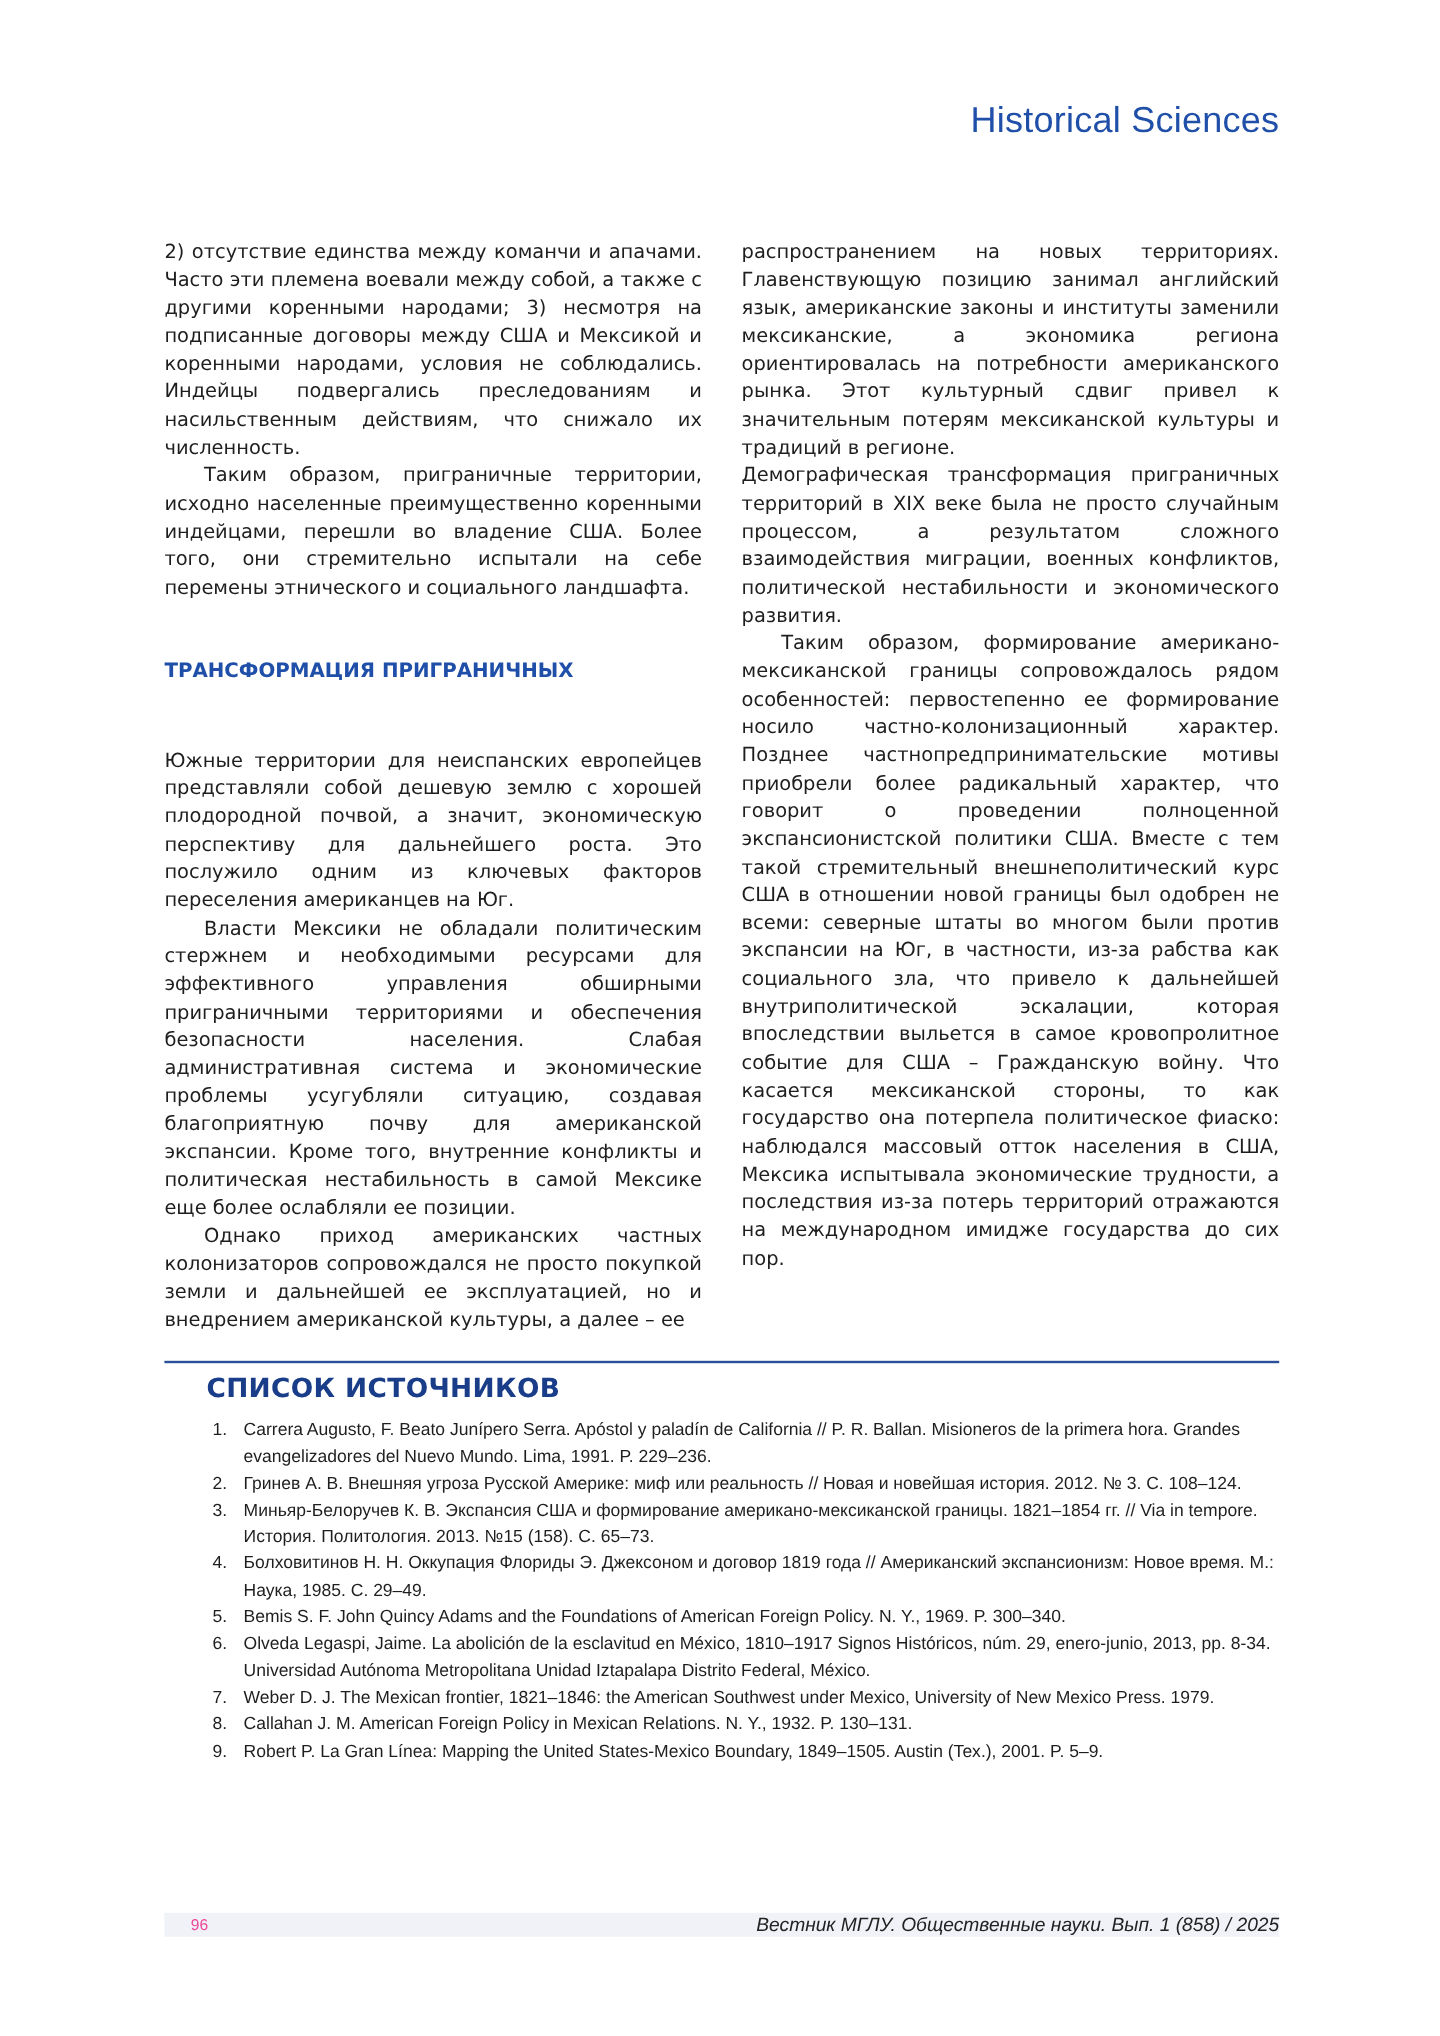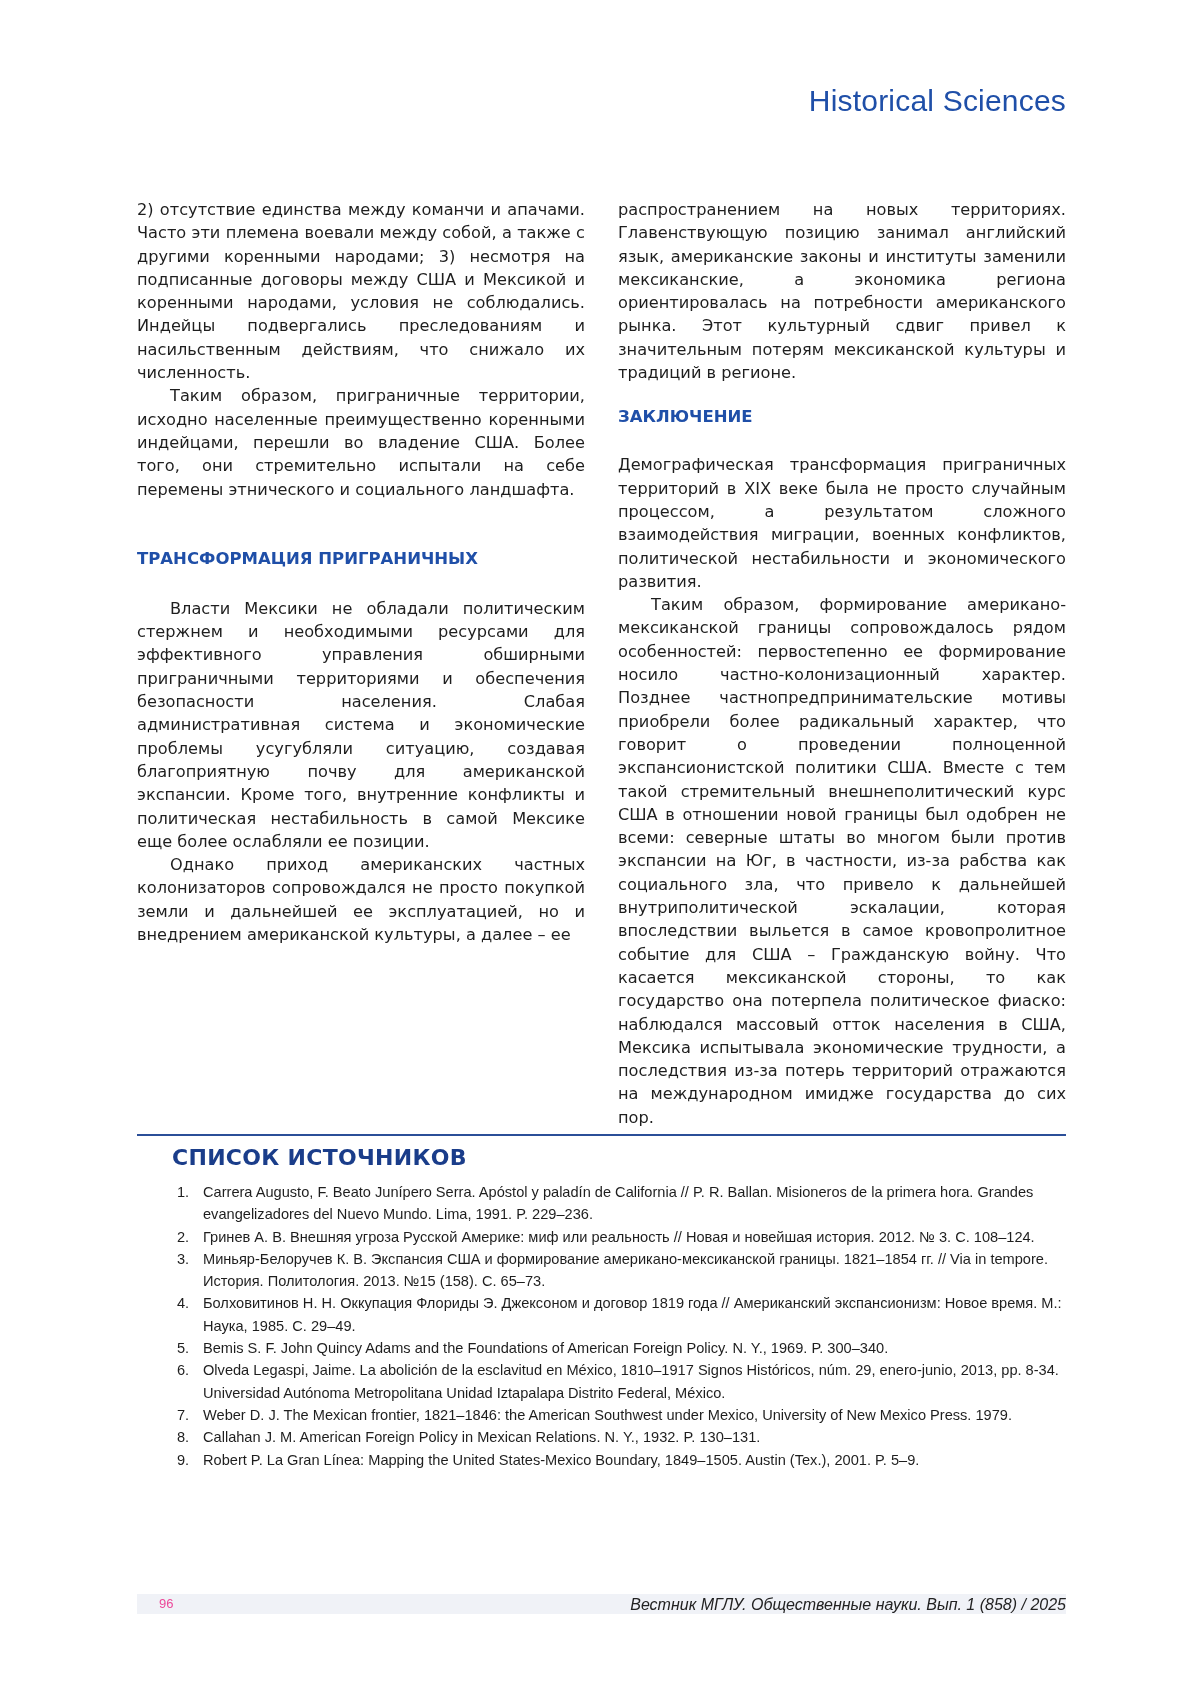--- a/index.html
+++ b/index.html
@@ -5,21 +5,21 @@
   html, body { margin: 0; padding: 0; background: #ffffff; }
   body { width: 1200px; height: 1697px; position: relative; overflow: hidden; font-family: "DejaVu Sans", sans-serif; color: #1e1e1e; }
   .header-title { position: absolute; right: 134px; top: 84px; font-family: "Liberation Sans", sans-serif; font-size: 30px; color: #1f4fa8; letter-spacing: 0.2px; text-align: right; }
   .col { position: absolute; top: 198px; font-size: 16.2px; line-height: 23.3px; text-align: justify; hyphens: auto; }
   .col-left { left: 137px; width: 448px; }
   .col-right { left: 618px; width: 448px; top: 198px; }
   .col p { margin: 0; }
   .col p.indent { text-indent: 33px; }
   .col p.noindent { text-indent: 0; }
   .sec-heading { font-family: "DejaVu Sans", sans-serif; font-weight: bold; font-size: 16.5px; line-height: 23px; color: #1f4fa8; text-align: left; }
-  .h-transform { margin-top: 46px; margin-bottom: 27px; }
+  .h-transform { margin-top: 46px; margin-bottom: 52px; }
   .h-conclusion { margin-top: 21px; margin-bottom: 25px; }
   .refs-rule { position: absolute; left: 137px; top: 1134px; width: 929px; height: 2px; background: #2b4f98; }
   .refs-heading { position: absolute; left: 172px; top: 1145px; font-family: "DejaVu Sans", sans-serif; font-weight: bold; font-size: 22px; color: #1a3d8a; letter-spacing: 0.3px; }
   .refs-list { position: absolute; left: 172px; top: 1181px; width: 896px; margin: 0; padding: 0; list-style: none; font-family: "Liberation Sans", sans-serif; font-size: 14.6px; line-height: 22.3px; color: #1e1e1e; }
   .refs-list li { position: relative; padding-left: 31px; margin: 0; }
   .refs-list .num { position: absolute; left: 5px; top: 0; }
   .footer-bar { position: absolute; left: 137px; top: 1594px; width: 929px; height: 20px; background: #f0f2f7; }
   .footer-page { position: absolute; left: 159px; top: 1596px; font-family: "Liberation Sans", sans-serif; font-size: 13px; color: #ec4899; }
   .footer-journal { position: absolute; right: 134px; top: 1596px; font-family: "Liberation Sans", sans-serif; font-style: italic; font-size: 16px; color: #222; }
 </style>
@@ -27,27 +27,27 @@
 <body>
 
 <div class="header-title">Historical Sciences</div>
 
 <div class="col col-left">
   <p class="noindent">2) отсутствие единства между команчи и апачами. Часто эти племена воевали между собой, а также с другими коренными народами; 3) несмотря на подписанные договоры между США и Мексикой и коренными народами, условия не соблюдались. Индейцы подвергались преследованиям и насильственным действиям, что снижало их численность.</p>
   <p class="indent">Таким образом, приграничные территории, исходно населенные преимущественно коренными индейцами, перешли во владение США. Более того, они стремительно испытали на себе перемены этнического и социального ландшафта.</p>
   <div class="sec-heading h-transform">
     <div>ТРАНСФОРМАЦИЯ ПРИГРАНИЧНЫХ</div>
   </div>
+  <p class="noindent">Южные территории для неиспанских европейцев представляли собой дешевую землю с хорошей плодородной почвой, а значит, экономическую перспективу для дальнейшего роста. Это послужило одним из ключевых факторов переселения американцев на Юг.</p>
   <p class="indent">Власти Мексики не обладали политическим стержнем и необходимыми ресурсами для эффективного управления обширными приграничными территориями и обеспечения безопасности населения. Слабая административная система и экономические проблемы усугубляли ситуацию, создавая благоприятную почву для американской экспансии. Кроме того, внутренние конфликты и политическая нестабильность в самой Мексике еще более ослабляли ее позиции.</p>
   <p class="indent">Однако приход американских частных колонизаторов сопровождался не просто покупкой земли и дальнейшей ее эксплуатацией, но и внедрением американской культуры, а далее – ее</p>
 </div>
 
 <div class="col col-right">
   <p class="noindent">распространением на новых территориях. Главенствующую позицию занимал английский язык, американские законы и институты заменили мексиканские, а экономика региона ориентировалась на потребности американского рынка. Этот культурный сдвиг привел к значительным потерям мексиканской культуры и традиций в регионе.</p>
-  <div class="sec-heading h-conclusion">ЗАКЛЮЧЕНИЕ</div>
   <p class="noindent">Демографическая трансформация приграничных территорий в XIX веке была не просто случайным процессом, а результатом сложного взаимодействия миграции, военных конфликтов, политической нестабильности и экономического развития.</p>
   <p class="indent">Таким образом, формирование американо-мексиканской границы сопровождалось рядом особенностей: первостепенно ее формирование носило частно-колонизационный характер. Позднее частнопредпринимательские мотивы приобрели более радикальный характер, что говорит о проведении полноценной экспансионистской политики США. Вместе с тем такой стремительный внешнеполитический курс США в отношении новой границы был одобрен не всеми: северные штаты во многом были против экспансии на Юг, в частности, из-за рабства как социального зла, что привело к дальнейшей внутриполитической эскалации, которая впоследствии выльется в самое кровопролитное событие для США – Гражданскую войну. Что касается мексиканской стороны, то как государство она потерпела политическое фиаско: наблюдался массовый отток населения в США, Мексика испытывала экономические трудности, а последствия из-за потерь территорий отражаются на международном имидже государства до сих пор.</p>
 </div>
 
 <div class="refs-rule"></div>
 <div class="refs-heading">СПИСОК ИСТОЧНИКОВ</div>
 
 <ol class="refs-list">
   <li><span class="num">1.</span><span>Carrera Augusto, F. Beato Junípero Serra. Apóstol y paladín de California // P. R. Ballan. Misioneros de la primera hora. Grandes evangelizadores del Nuevo Mundo. Lima, 1991. P. 229–236.</span></li>
   <li><span class="num">2.</span><span>Гринев А. В. Внешняя угроза Русской Америке: миф или реальность // Новая и новейшая история. 2012. № 3. С. 108–124.</span></li>

